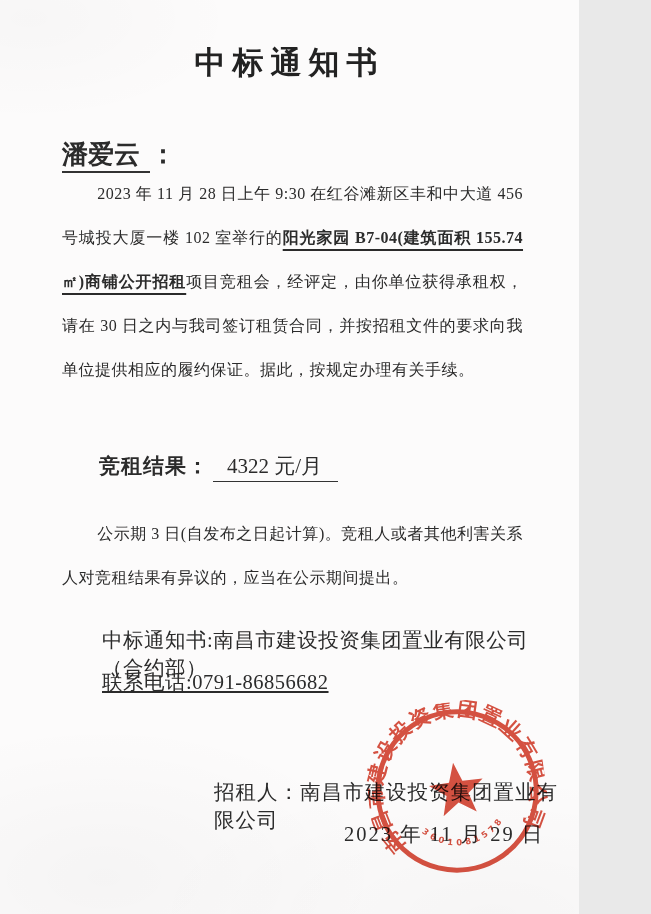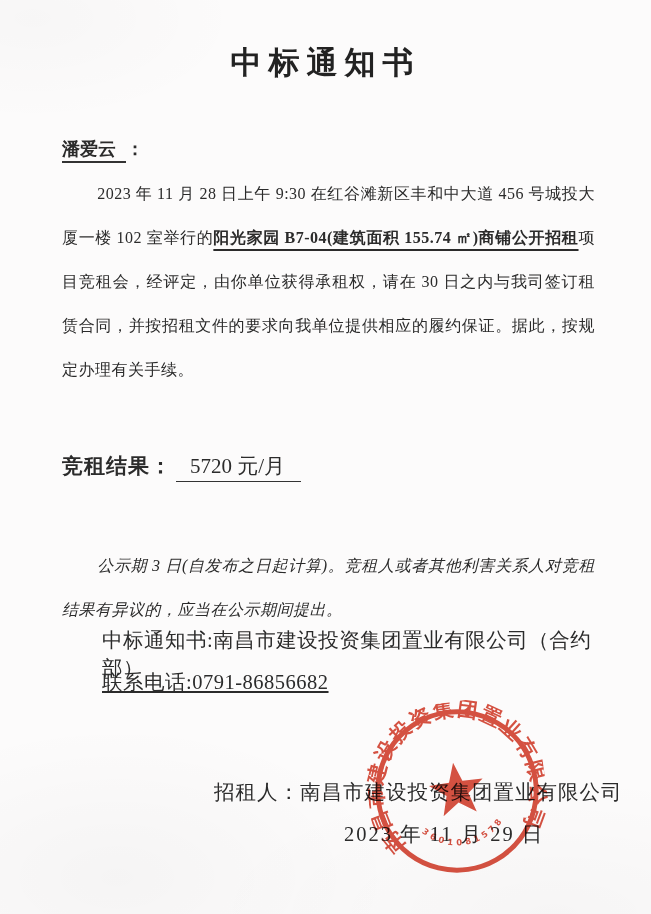--- a/index.html
+++ b/index.html
@@ -2,62 +2,62 @@
 <html><head>
 <meta charset="utf-8">
 <style>
   html,body{margin:0;padding:0;}
   body{
     width:651px;height:914px;
     font-family:"Liberation Serif","DejaVu Serif",serif;
     background:#e9e9e9;
   }
   .page{
-    position:relative;width:651px;height:914px;overflow:hidden;
+    position:relative;width:579px;height:914px;overflow:hidden;
     background:
       radial-gradient(ellipse 400px 220px at 18% 96%, rgba(0,0,0,0.028), rgba(0,0,0,0) 70%),
       radial-gradient(ellipse 500px 200px at 85% 100%, rgba(0,0,0,0.025), rgba(0,0,0,0) 70%),
       radial-gradient(ellipse 300px 150px at 5% 2%, rgba(0,0,0,0.02), rgba(0,0,0,0) 70%),
       #fcfbfb;
     color:#2b2b2b;
   }
   .title{
     position:absolute;top:42px;left:0;right:0;margin:0;
     text-align:center;font-size:31px;font-weight:600;letter-spacing:7px;
     color:#222;
   }
   .addressee{
     position:absolute;top:137px;left:62px;
-    font-size:18px;font-weight:700;
+    font-size:26px;font-weight:700;
   }
   .addressee-name{
     border-bottom:2px solid #333;padding:0 10px 2px 0;
   }
   .body-p{
     margin:0;position:absolute;left:62px;right:56px;
     font-size:16px;line-height:44px;text-align:justify;
     text-indent:2.2em;letter-spacing:0.5px;
   }
   .p1{top:172px;}
   .hl{
     font-weight:700;
     text-decoration:underline;
     text-underline-offset:6px;
     text-decoration-thickness:1.5px;
   }
   .result{
     position:absolute;top:452px;left:62px;
     font-size:21px;
   }
-  .result-label{font-weight:700;letter-spacing:1px;}
+  .result-label{font-weight:700;letter-spacing:1px;margin-left:37px;}
   .result-value{
     border-bottom:1.6px solid #333;
     padding:0 16px 3px 14px;margin-left:4px;
   }
-  .p2{top:544px;font-style:italic;}
+  .p2{top:512px;}
   .info-line{
     position:absolute;left:62px;right:40px;
     padding-left:40px;font-size:20.5px;letter-spacing:0.5px;
   }
   .supervisor{top:626px;}
   .phone{top:668px;text-decoration:underline;}
   .signature{
     position:absolute;top:778px;left:202px;
     font-size:20.5px;letter-spacing:1px;margin-left:12px;
   }
@@ -89,21 +89,21 @@
 
   <h1 class="title">中标通知书</h1>
 
   <div class="addressee">
     <span class="addressee-name">潘爱云</span><span>：</span>
   </div>
 
   <p class="body-p p1"><span>2023 年 11 月 28 日上午 9:30 在红谷滩新区丰和中大道 456 号城投大厦一楼 102 室举行的</span><span class="hl">阳光家园 B7-04(建筑面积 155.74 ㎡)商铺公开招租</span><span>项目竞租会，经评定，由你单位获得承租权，请在 30 日之内与我司签订租赁合同，并按招租文件的要求向我单位提供相应的履约保证。据此，按规定办理有关手续。</span></p>
 
   <div class="result">
-    <span class="result-label">竞租结果：</span><span class="result-value">5720 元/月</span>
+    <span class="result-label">竞租结果：</span><span class="result-value">4322 元/月</span>
   </div>
 
   <p class="body-p p2">公示期 3 日(自发布之日起计算)。竞租人或者其他利害关系人对竞租结果有异议的，应当在公示期间提出。</p>
 
   <div class="info-line supervisor">中标通知书:南昌市建设投资集团置业有限公司（合约部）</div>
 
   <div class="info-line phone">联系电话:0791-86856682</div>
 
   <div class="signature">
     <span>招租人：</span><span>南昌市建设投资集团置业有限公司</span>

